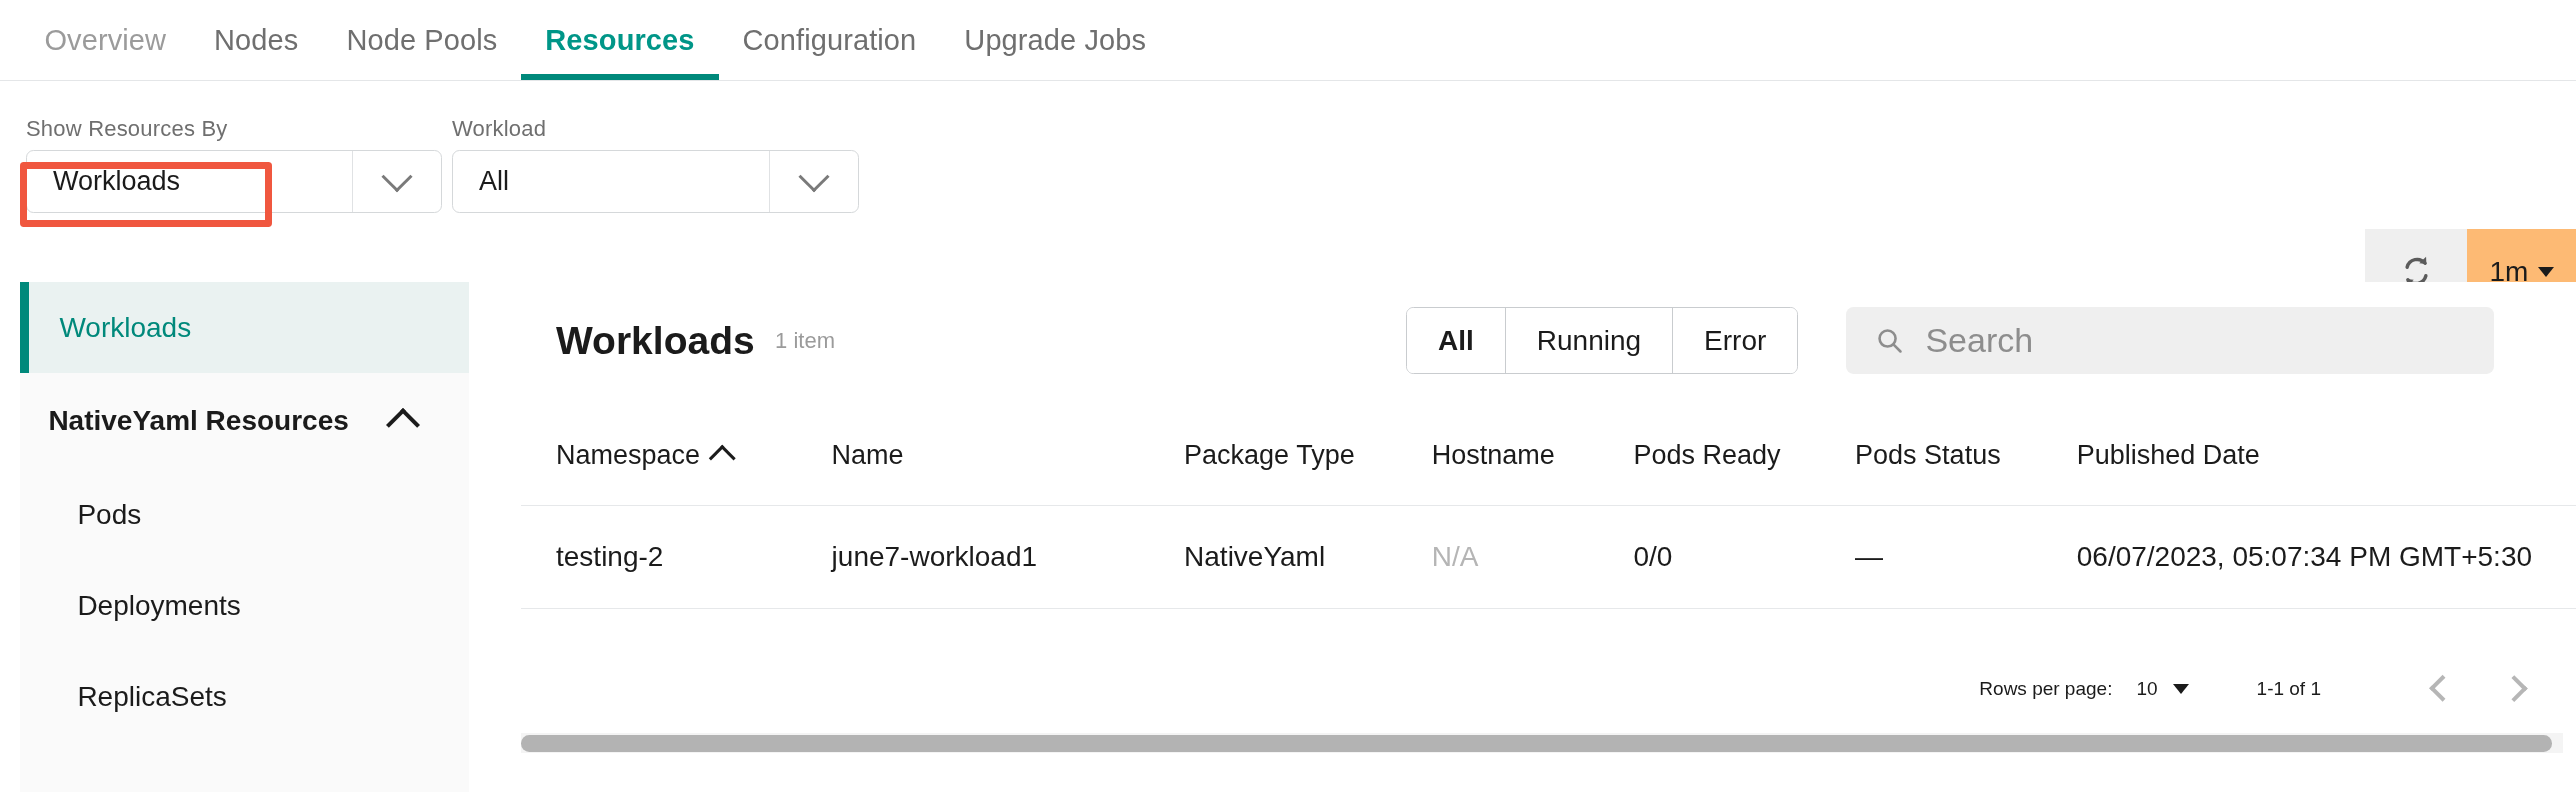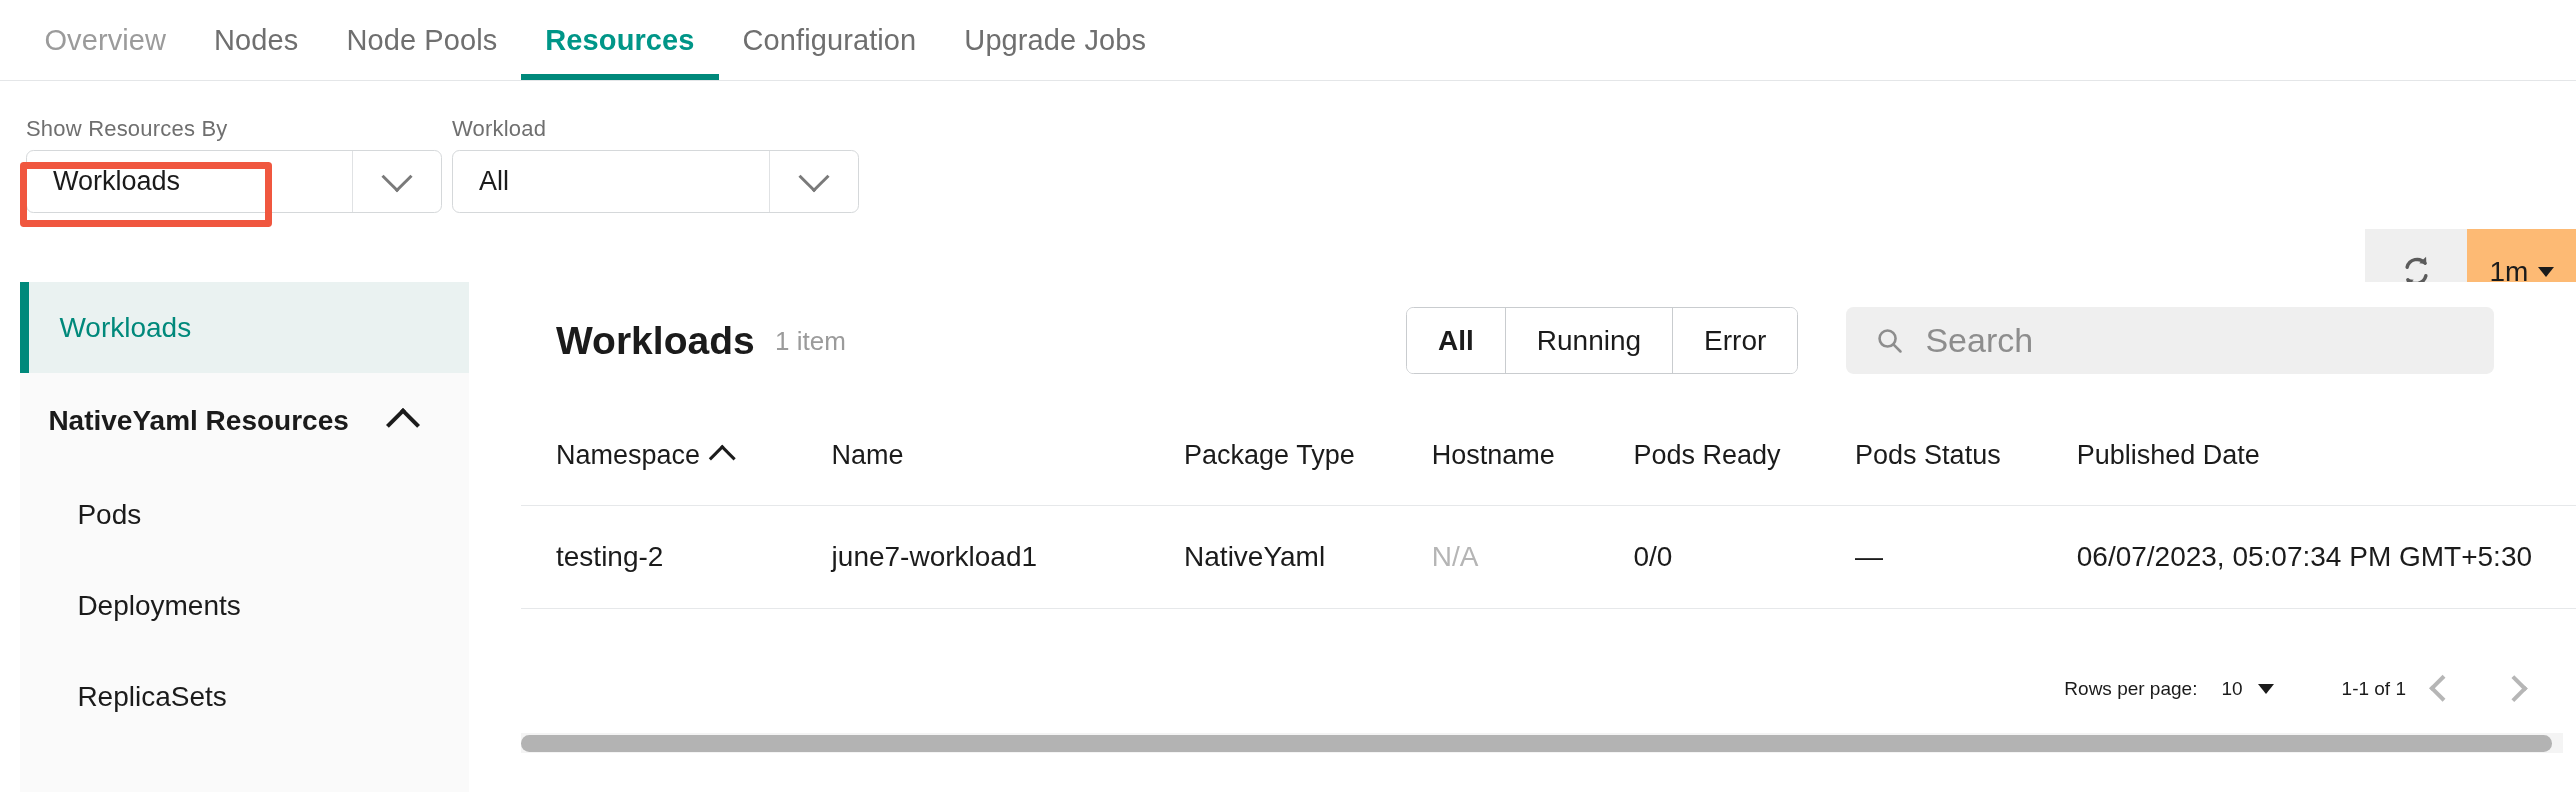--- a/index.html
+++ b/index.html
@@ -111,21 +111,21 @@
     height: 91px; display: flex; align-items: center; padding-left: 57px;
     font-size: 28px; color: #1b1b1b; cursor: pointer;
   }
 
   
   .main { position: absolute; left: 521px; top: 282px; right: 0; bottom: 0; background: #fff; }
   .main-head {
     height: 118px; display: flex; align-items: center; padding-left: 35px;
   }
   .title { font-size: 39px; font-weight: 700; color: #1b1b1b; }
-  .count { font-size: 26px; color: #9b9b9b; margin-left: 20.4px; }
+  .count { font-size: 22px; color: #9b9b9b; margin-left: 20.4px; }
 
   .seg {
     position: absolute; left: 1406px; top: 307px;
     display: flex; border: 1.9px solid #c9cccf; border-radius: 7.4px; overflow: hidden;
     height: 67px;
   }
   .seg-btn {
     display: flex; align-items: center; justify-content: center;
     padding: 0 31px; font-size: 28px; color: #1b1b1b; background: #fff;
     border-right: 1.9px solid #c9cccf; cursor: pointer; white-space: nowrap;
@@ -158,21 +158,21 @@
     border-top: 3.7px solid #1b1b1b; transform: rotate(45deg) translate(1.9px,1.9px);
   }
 
   
   .pager {
     position: absolute; right: 26px; top: 648px; height: 81px;
     display: flex; align-items: center; gap: 0; font-size: 19px; color: #1b1b1b;
   }
   .rpp-label { margin-right: 24px; }
   .rpp-val { display: flex; align-items: center; gap: 15px; cursor: pointer; margin-right: 68px; }
-  .range { }
+  .range { margin-right: 85px; }
   .arrow-btn { width: 72px; display: flex; align-items: center; justify-content: center; cursor: pointer; }
   .chev-l {
     width: 18.5px; height: 18.5px; border-left: 4.6px solid #b6b6b6;
     border-top: 4.6px solid #b6b6b6; transform: rotate(-45deg);
   }
   .chev-r {
     width: 18.5px; height: 18.5px; border-right: 4.6px solid #b6b6b6;
     border-top: 4.6px solid #b6b6b6; transform: rotate(45deg);
   }
 

